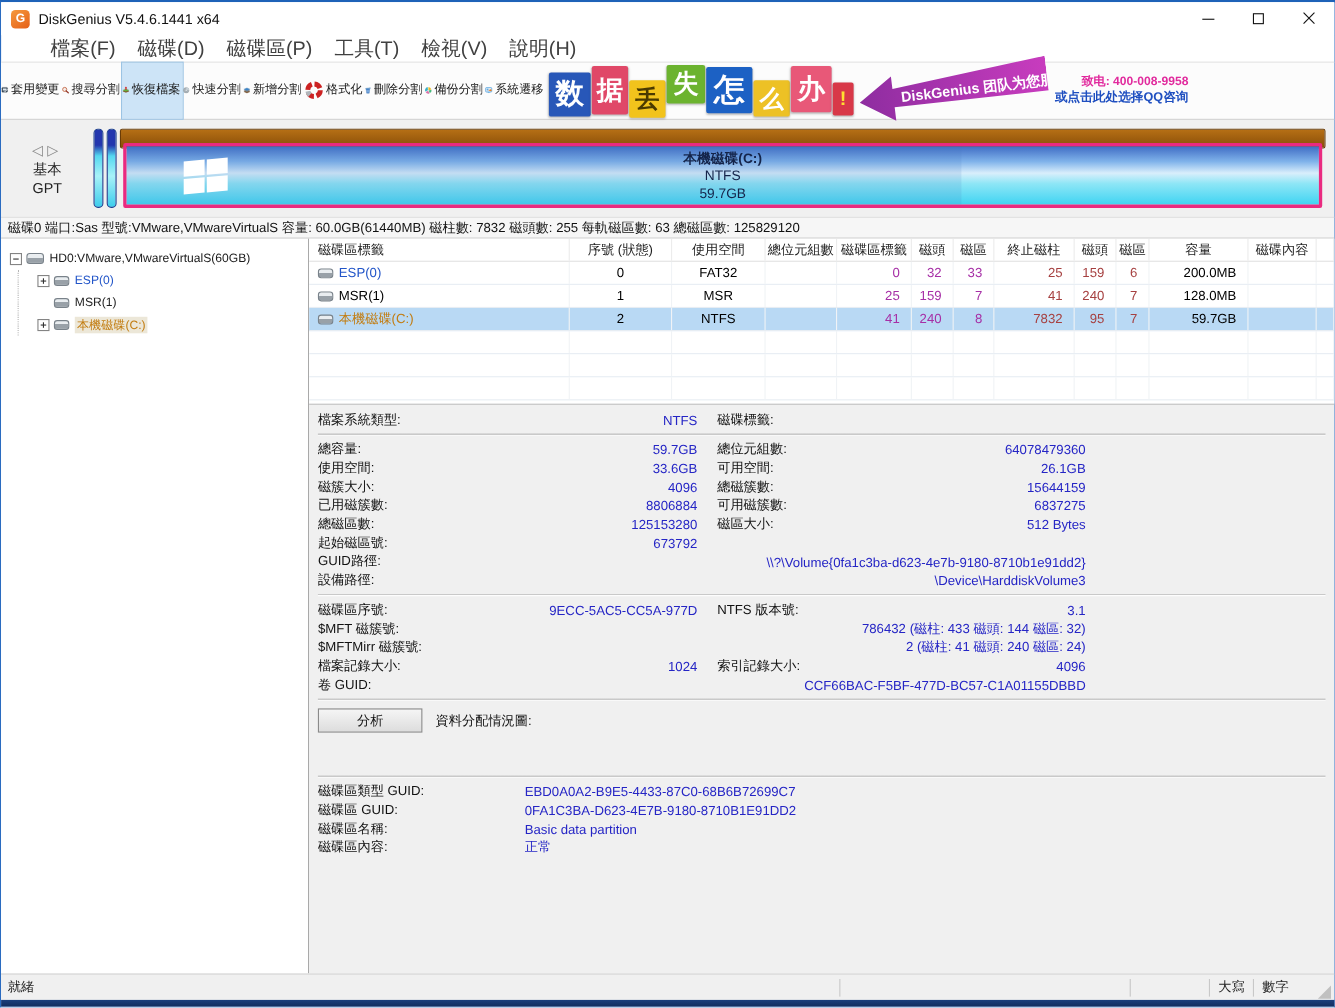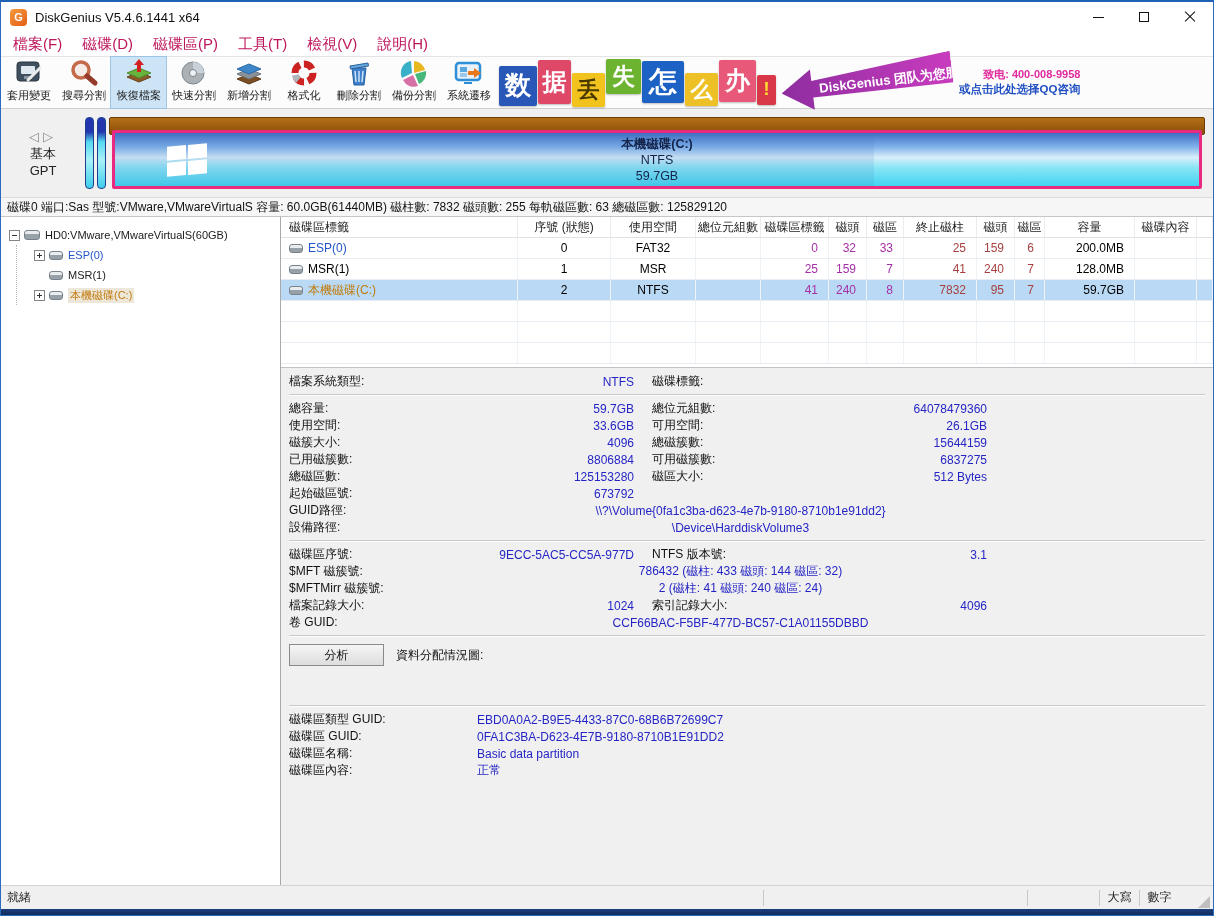--- a/index.html
+++ b/index.html
@@ -17,30 +17,30 @@
   .win-controls { margin-left:auto; display:flex; height:100%; }
   .win-btn { width:46px; height:100%; display:flex; align-items:center; justify-content:center; }
   .glyph-min { width:11px; border-top:1px solid #111; }
   .glyph-max { width:10px; height:10px; border:1px solid #111; }
   .glyph-close { position:relative; width:12px; height:12px; }
   .glyph-close::before,.glyph-close::after { content:""; position:absolute; left:-1px; top:5px;
     width:14px; border-top:1px solid #111; }
   .glyph-close::before { transform:rotate(45deg); } .glyph-close::after { transform:rotate(-45deg); }
 
   
-  .menubar { height:24px; display:flex; align-items:center; background:#fff; font-size:15px;
-    color:#be185d; flex:0 0 auto; }
+  .menubar { height:24px; display:flex; align-items:center; background:#fff; font-size:18px;
+    color:#404040; flex:0 0 auto;margin-left:33px; }
   .menu-item { padding:3px 10px; }
   .menu-item:first-child { margin-left:2px; }
 
   
   .toolbar { height:53px; display:flex; align-items:stretch; background:#fcfcfc;
     border-top:1px solid #e4e4e4; border-bottom:1px solid #cfcfcf; flex:0 0 auto; }
-  .tb-btn { width:55px; display:flex; flex-direction:column; align-items:center;
-    justify-content:center; padding-bottom:2px; font-size:12px; color:#1a1a1a; }
+  .tb-btn { width:55px; display:flex; flex-direction:row; align-items:center;
+    justify-content:flex-start; padding-bottom:2px; font-size:12px; color:#1a1a1a; }
   .tb-btn svg { display:block; }
   .tb-btn.active { background:#cde4f7; outline:1px solid #9cc4e4; }
   .tb-label { white-space:nowrap; transform:scale(.92); }
 
   
   .banner { display:flex; align-items:center; margin-left:3px; width:505px; position:relative; }
   .tiles { display:flex; align-items:center; height:100%; }
   .tile { display:flex; align-items:center; justify-content:center; font-weight:bold;
     border-radius:2px; box-shadow:0 1px 2px rgba(0,0,0,.25); margin-right:1px; }
   .t0{width:38px;height:40px;font-size:26px;margin-top:6px;}
@@ -133,21 +133,21 @@
   .sel { background:#b9d9f4; }
   .fs-esp { color:#2255c8; } .fs-c { color:#c27c10; }
 
   
   .details { flex:1; border-top:1px solid #c2c2c2; padding:5px 8px 0 8px; font-size:12px;
     color:#111; overflow:hidden; }
   .drow { display:grid; grid-template-columns:205px 140px 18px 150px 185px 1fr;
     height:17px; align-items:center; }
   .drow .v1 { text-align:right; } .drow .v2 { text-align:right; }
   .drow.wide { grid-template-columns:205px 493px 1fr; }
-  .drow.wide .v1 { text-align:center; }
+  .drow.wide .v1 { }
   .drow.left2 { grid-template-columns:188px 1fr; }
   .drow.left2 .v1 { text-align:left; }
   .val { color:#2525c5; white-space:nowrap; }
   .dsep { height:2px; background:linear-gradient(#c9c9c9 50%,#fdfdfd 50%); margin:4px 0; }
   .analysis-row { display:flex; align-items:center; margin:6px 0 8px 0; height:24px; }
   .btn-analyze { width:95px; height:22px; font-size:12px; color:#111;
     background:linear-gradient(#f5f5f5,#dddddd); border:1px solid #8a8a8a; }
   .analysis-caption { margin-left:12px; }
   .gap18 { height:26px; }
 

